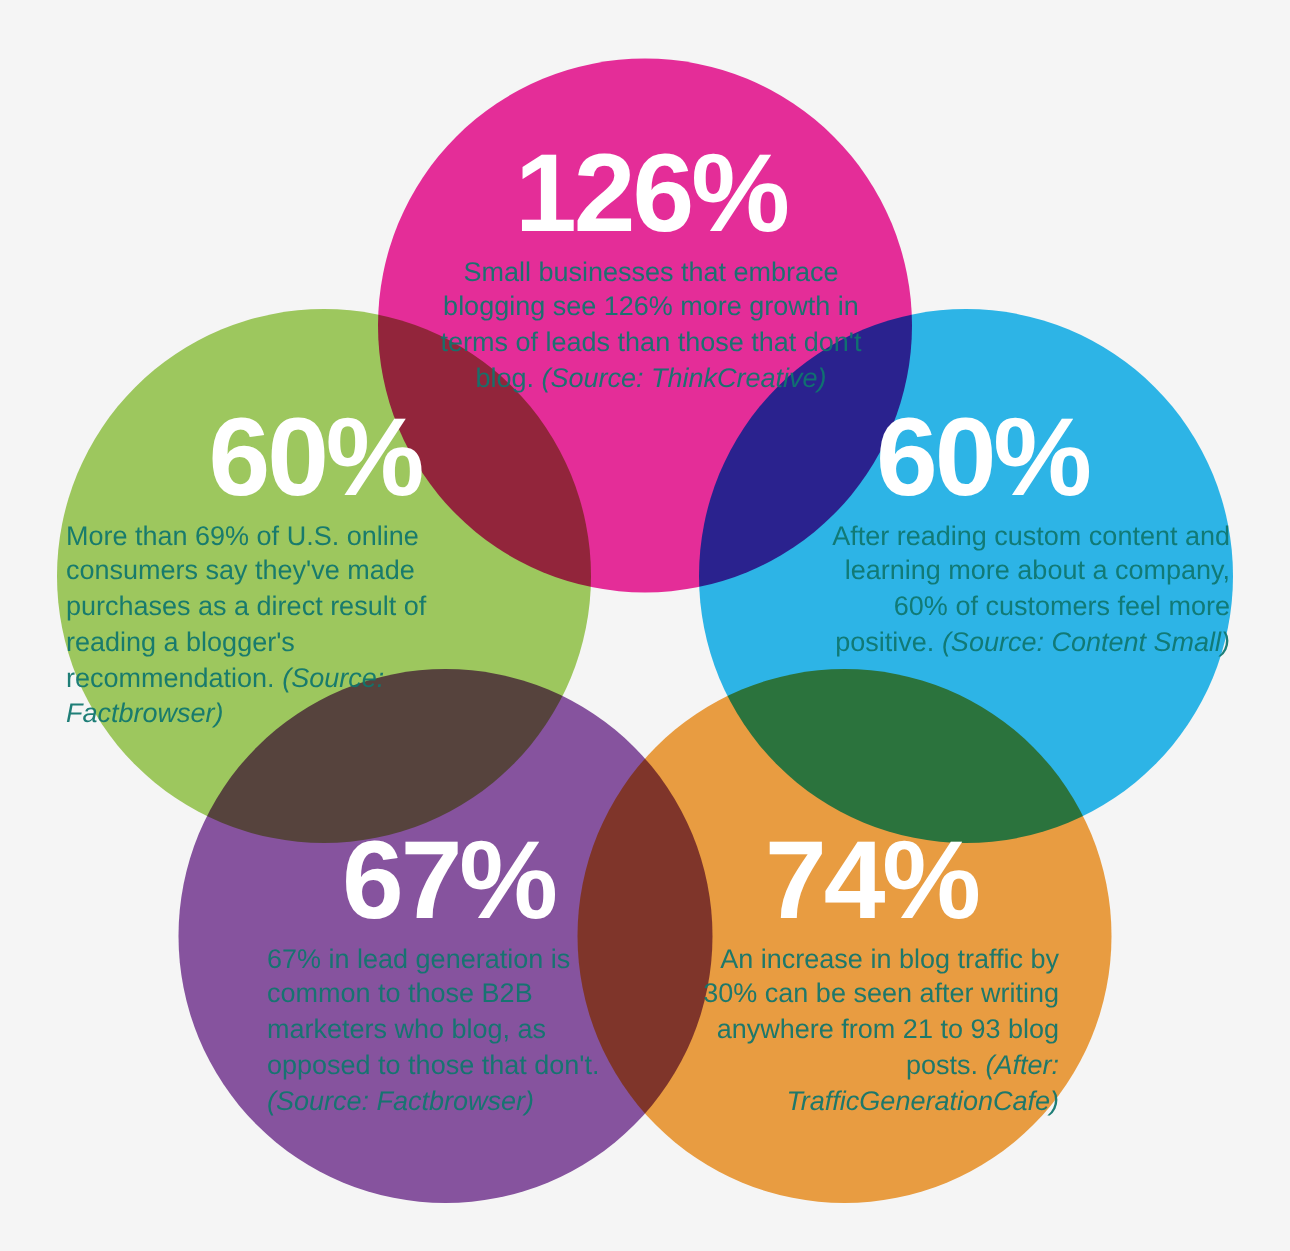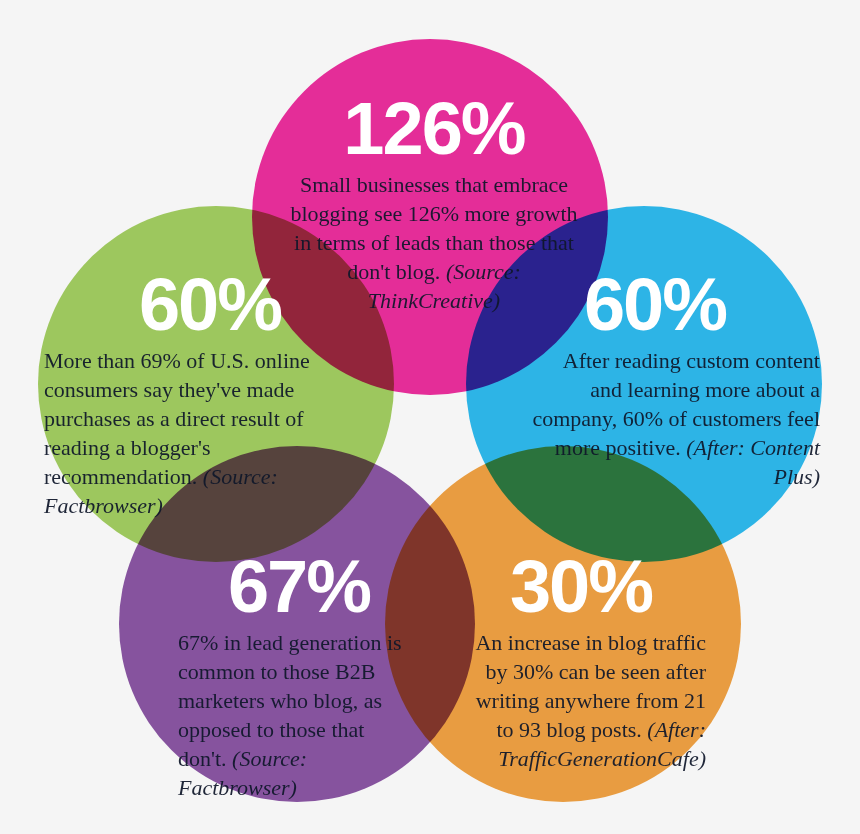--- a/index.html
+++ b/index.html
@@ -55,27 +55,26 @@
     font-size: 74px;
     font-weight: bold;
     line-height: 0.94;
     letter-spacing: -2px;
     color: #ffffff;
     margin: 0 0 6px 0;
     display: block;
   }
 
   .stat-desc {
-    font-size: 22px;
+    font-size: 18px;
     line-height: 1.32;
-    color: #0f172a;
+    color: #0f766e;
     opacity: 0.93;
     margin: 0;
     display: block;
-    font-family: Liberation Serif, serif;
   }
 
   .stat-desc .source {
     font-style: italic;
   }
 
   
   .block-pink {
     left: 288px;
     top: 94px;
@@ -144,34 +143,34 @@
       <span class="stat-desc">
         <span>More than 69% of U.S. online consumers say they've made purchases as a direct result of reading a blogger's recommendation.</span>
         <span class="source">(Source: Factbrowser)</span>
       </span>
     </div>
 
     <div class="stat-block block-blue">
       <span class="stat-number">60%</span>
       <span class="stat-desc">
         <span>After reading custom content and learning more about a company, 60% of customers feel more positive.</span>
-        <span class="source">(After: Content Plus)</span>
+        <span class="source">(Source: Content Small)</span>
       </span>
     </div>
 
     <div class="stat-block block-purple">
       <span class="stat-number">67%</span>
       <span class="stat-desc">
         <span>67% in lead generation is common to those B2B marketers who blog, as opposed to those that don't.</span>
         <span class="source">(Source: Factbrowser)</span>
       </span>
     </div>
 
     <div class="stat-block block-orange">
-      <span class="stat-number">30%</span>
+      <span class="stat-number">74%</span>
       <span class="stat-desc">
         <span>An increase in blog traffic by 30% can be seen after writing anywhere from 21 to 93 blog posts.</span>
         <span class="source">(After: TrafficGenerationCafe)</span>
       </span>
     </div>
 
   </div>
 </div>
 
 </body></html>

